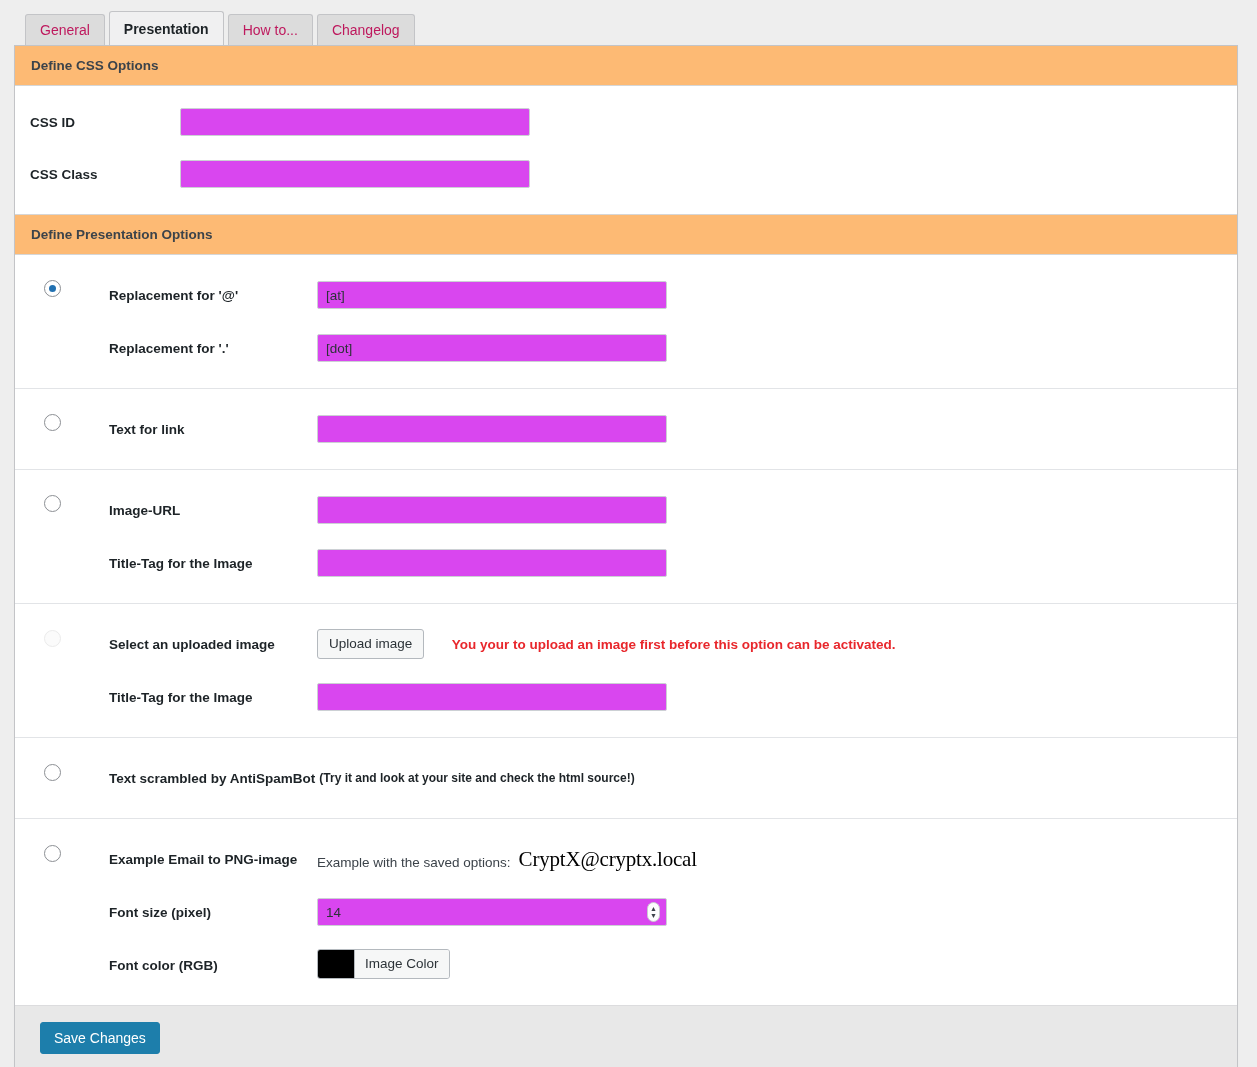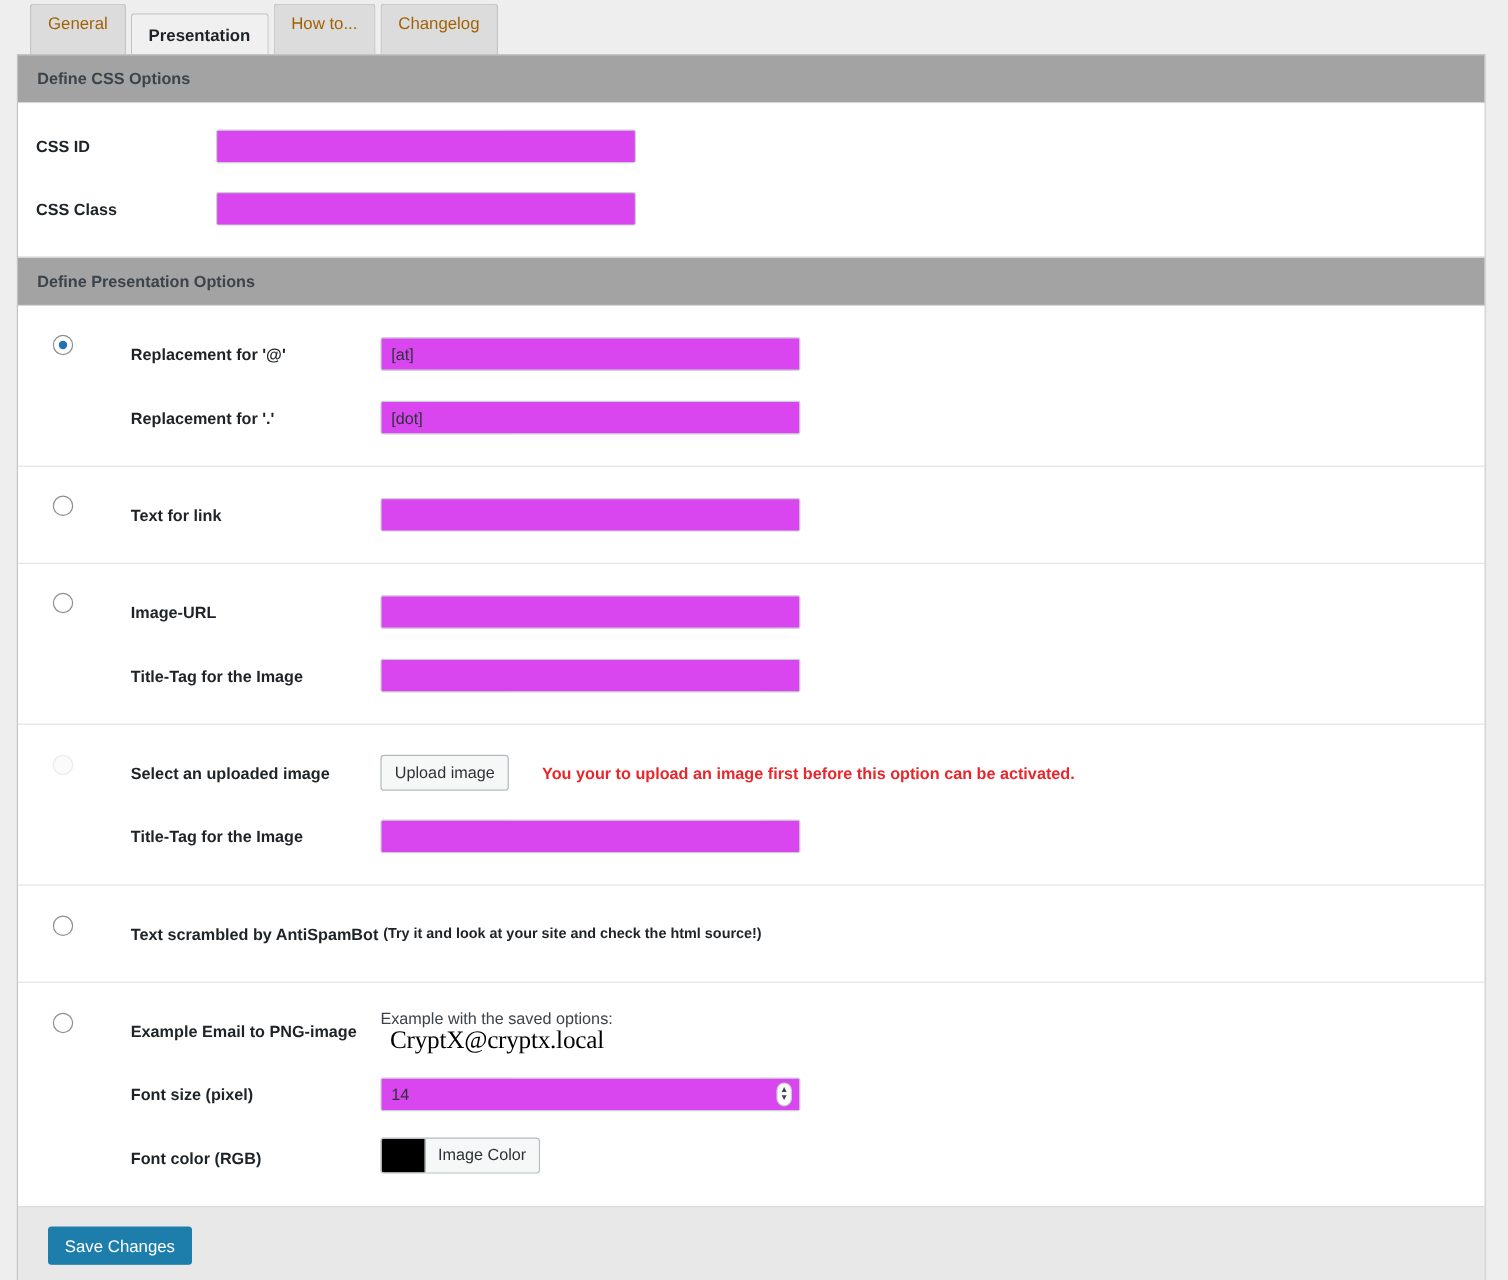--- a/index.html
+++ b/index.html
@@ -16,26 +16,26 @@
   .tab-bar {
     position: absolute;
     left: 14px; top: 0;
     height: 46px;
     display: flex;
     align-items: flex-end;
     gap: 0;
     padding-left: 11px;
   }
   .tab {
-    height: 43px;
+    height: 32px;
     line-height: 30px;
     padding: 0 14px;
     margin-right: 4px;
     font-size: 14px;
-    color: #a16207;
+    color: #be185d;
     background: #dcdcdc;
     border: 1px solid #c3c4c7;
     border-bottom: none;
     border-radius: 3px 3px 0 0;
     white-space: nowrap;
     cursor: pointer;
     user-select: none;
   }
   .tab.active {
     background: #f0f0f1;
@@ -51,21 +51,21 @@
     position: absolute;
     left: 14px; top: 45px;
     width: 1224px;
     background: #ffffff;
     border: 1px solid #c3c4c7;
     border-top: 1px solid #c3c4c7;
     box-shadow: 0 1px 1px rgba(0,0,0,.04);
   }
 
   .section-head {
-    background: #a3a3a3;
+    background: #fdba74;
     border-bottom: 1px solid #d6d6d6;
     padding: 12px 16px;
     font-size: 13.5px;
     font-weight: bold;
     color: #3c434a;
   }
   .section-head.second { border-top: 1px solid #d6d6d6; }
 
   .section-body { background: #fff; padding: 0; }
 
@@ -183,21 +183,21 @@
   .inline-row {
     display: flex;
     align-items: center;
     min-height: 36px;
     padding-left: 94px;
   }
   .strong-lbl { font-size: 13.5px; font-weight: bold; color: #1d2327; }
   .note-lbl   { font-size: 12px; font-weight: bold; color: #1d2327; margin-left: 4px; }
 
   
-  .example-wrap { display: flex; align-items: flex-start; flex-direction: column; }
+  .example-wrap { display: flex; align-items: flex-end; }
   .example-lbl {
     font-size: 13.5px; color: #3c434a;
   }
   .example-img {
     margin-left: 8px;
     font-family: "Liberation Serif", serif;
     font-size: 21px;
     color: #000;
     line-height: 1;
     letter-spacing: -0.2px;

